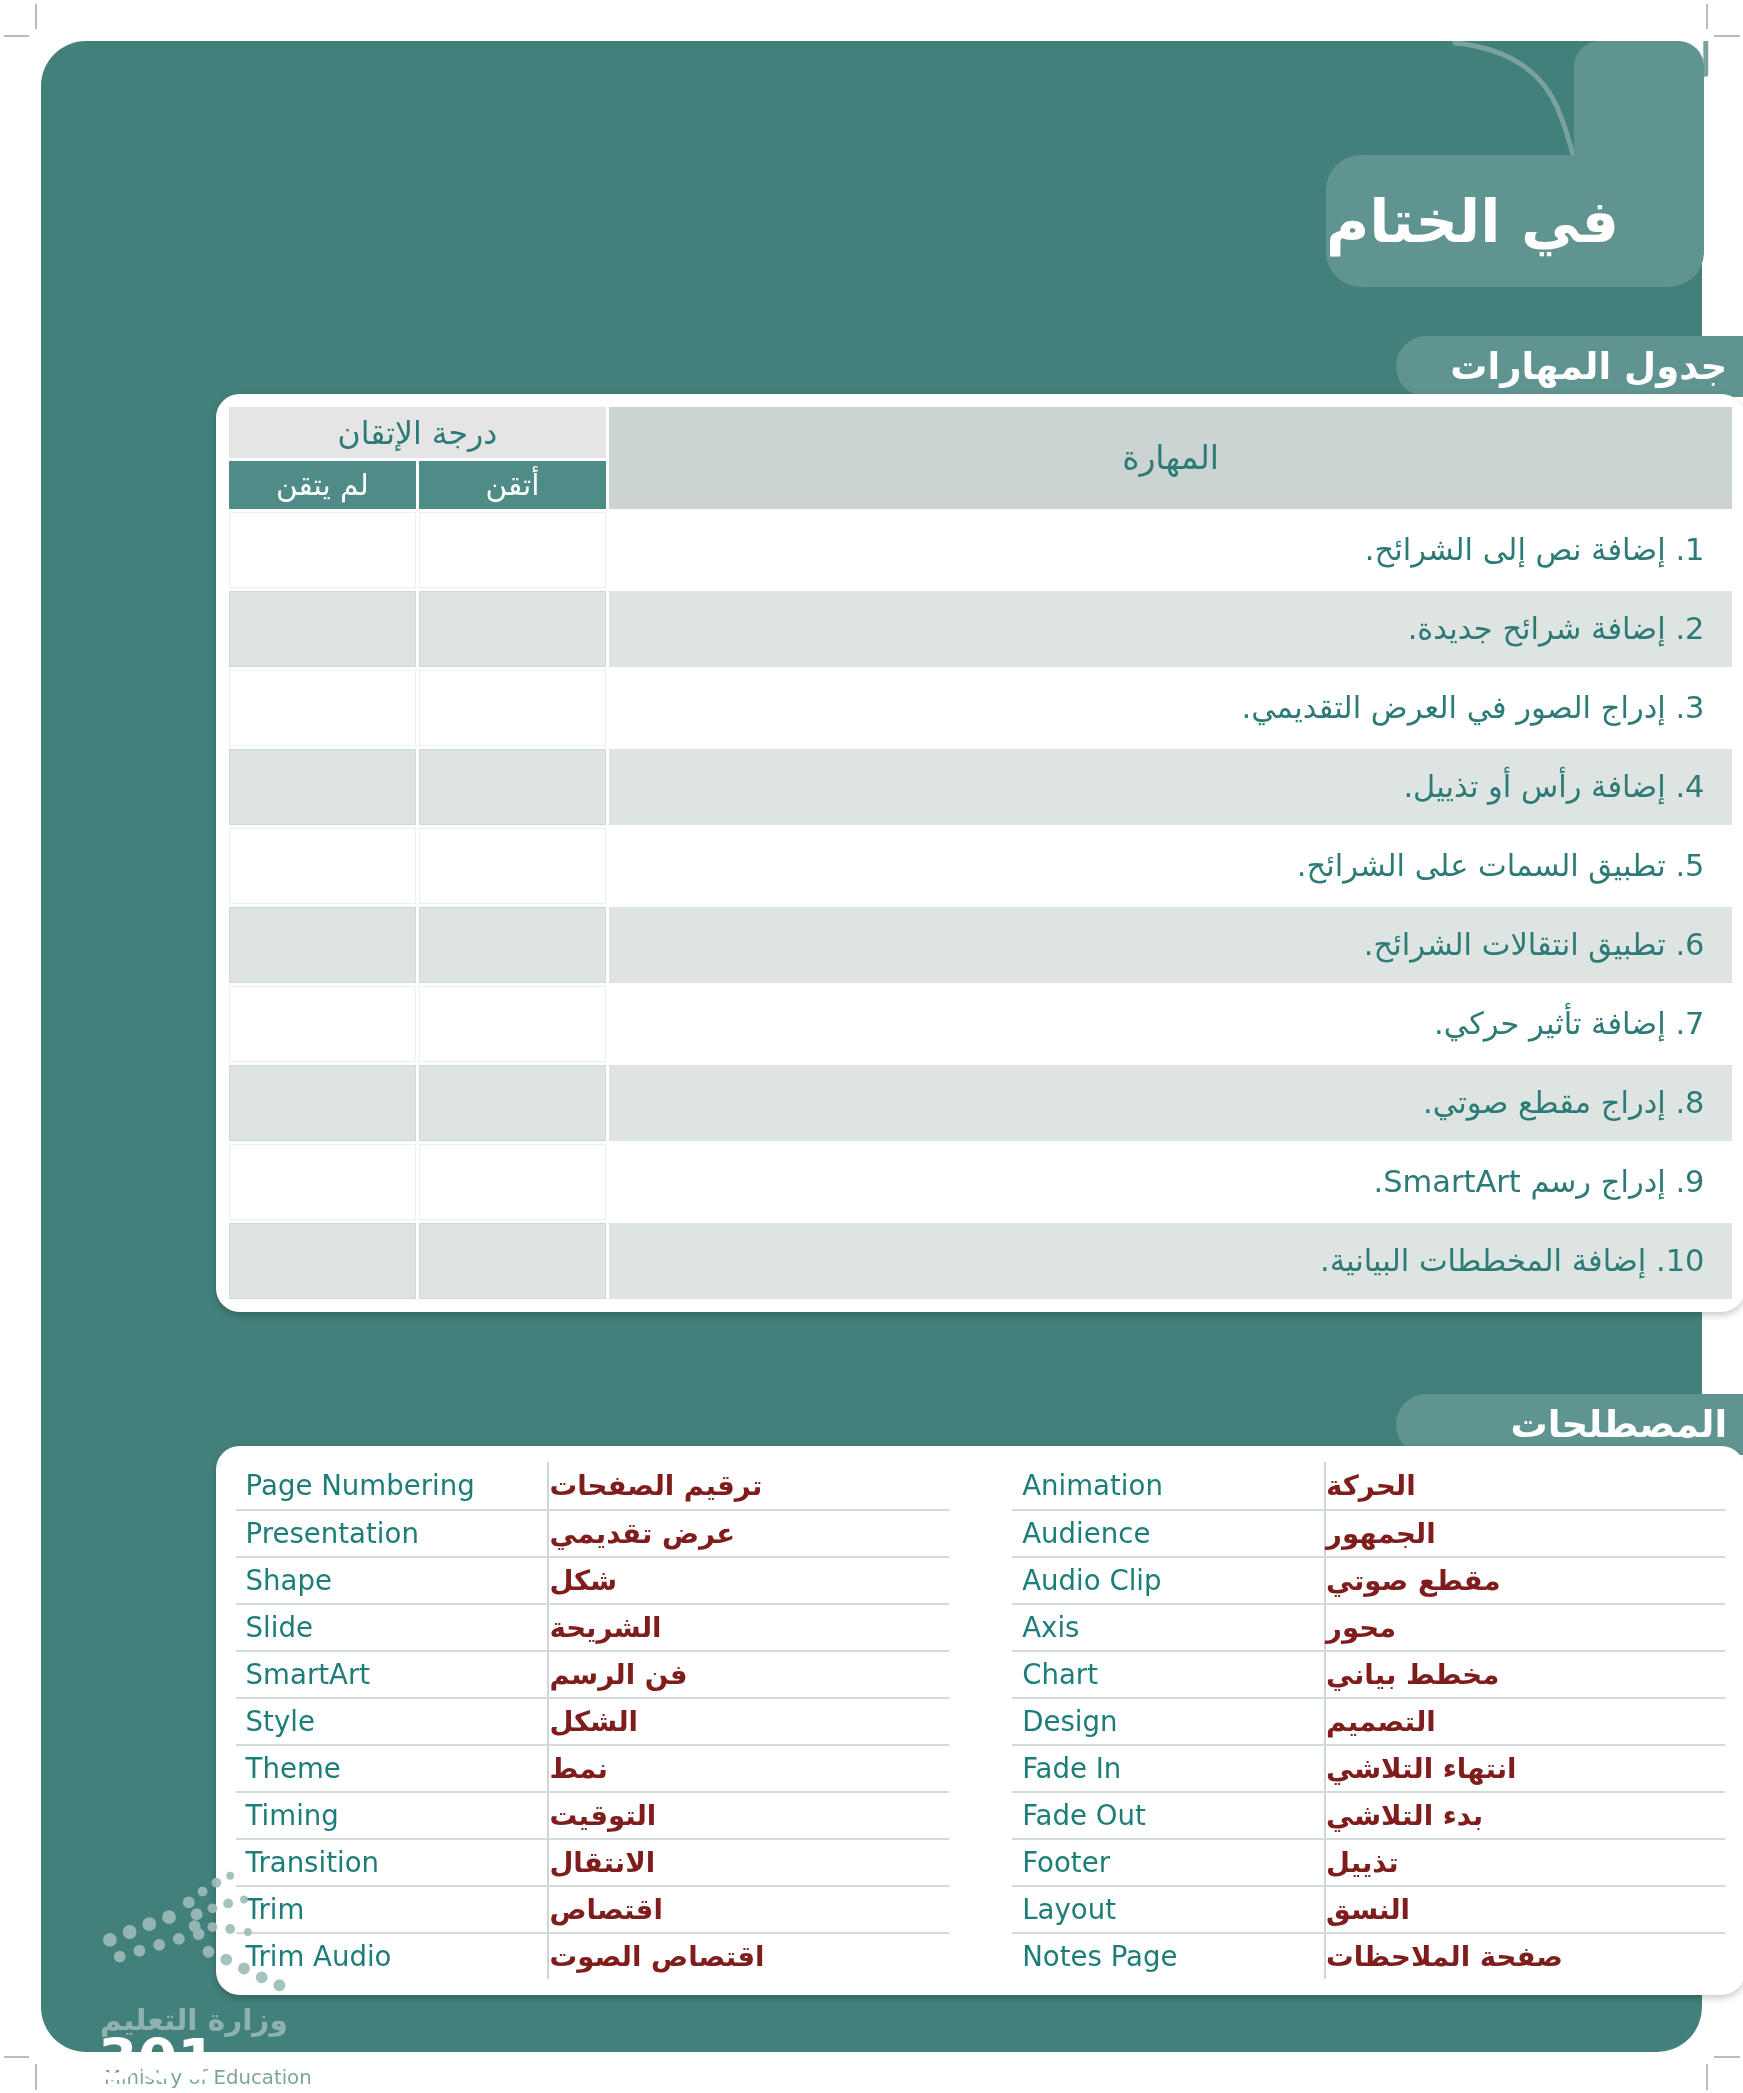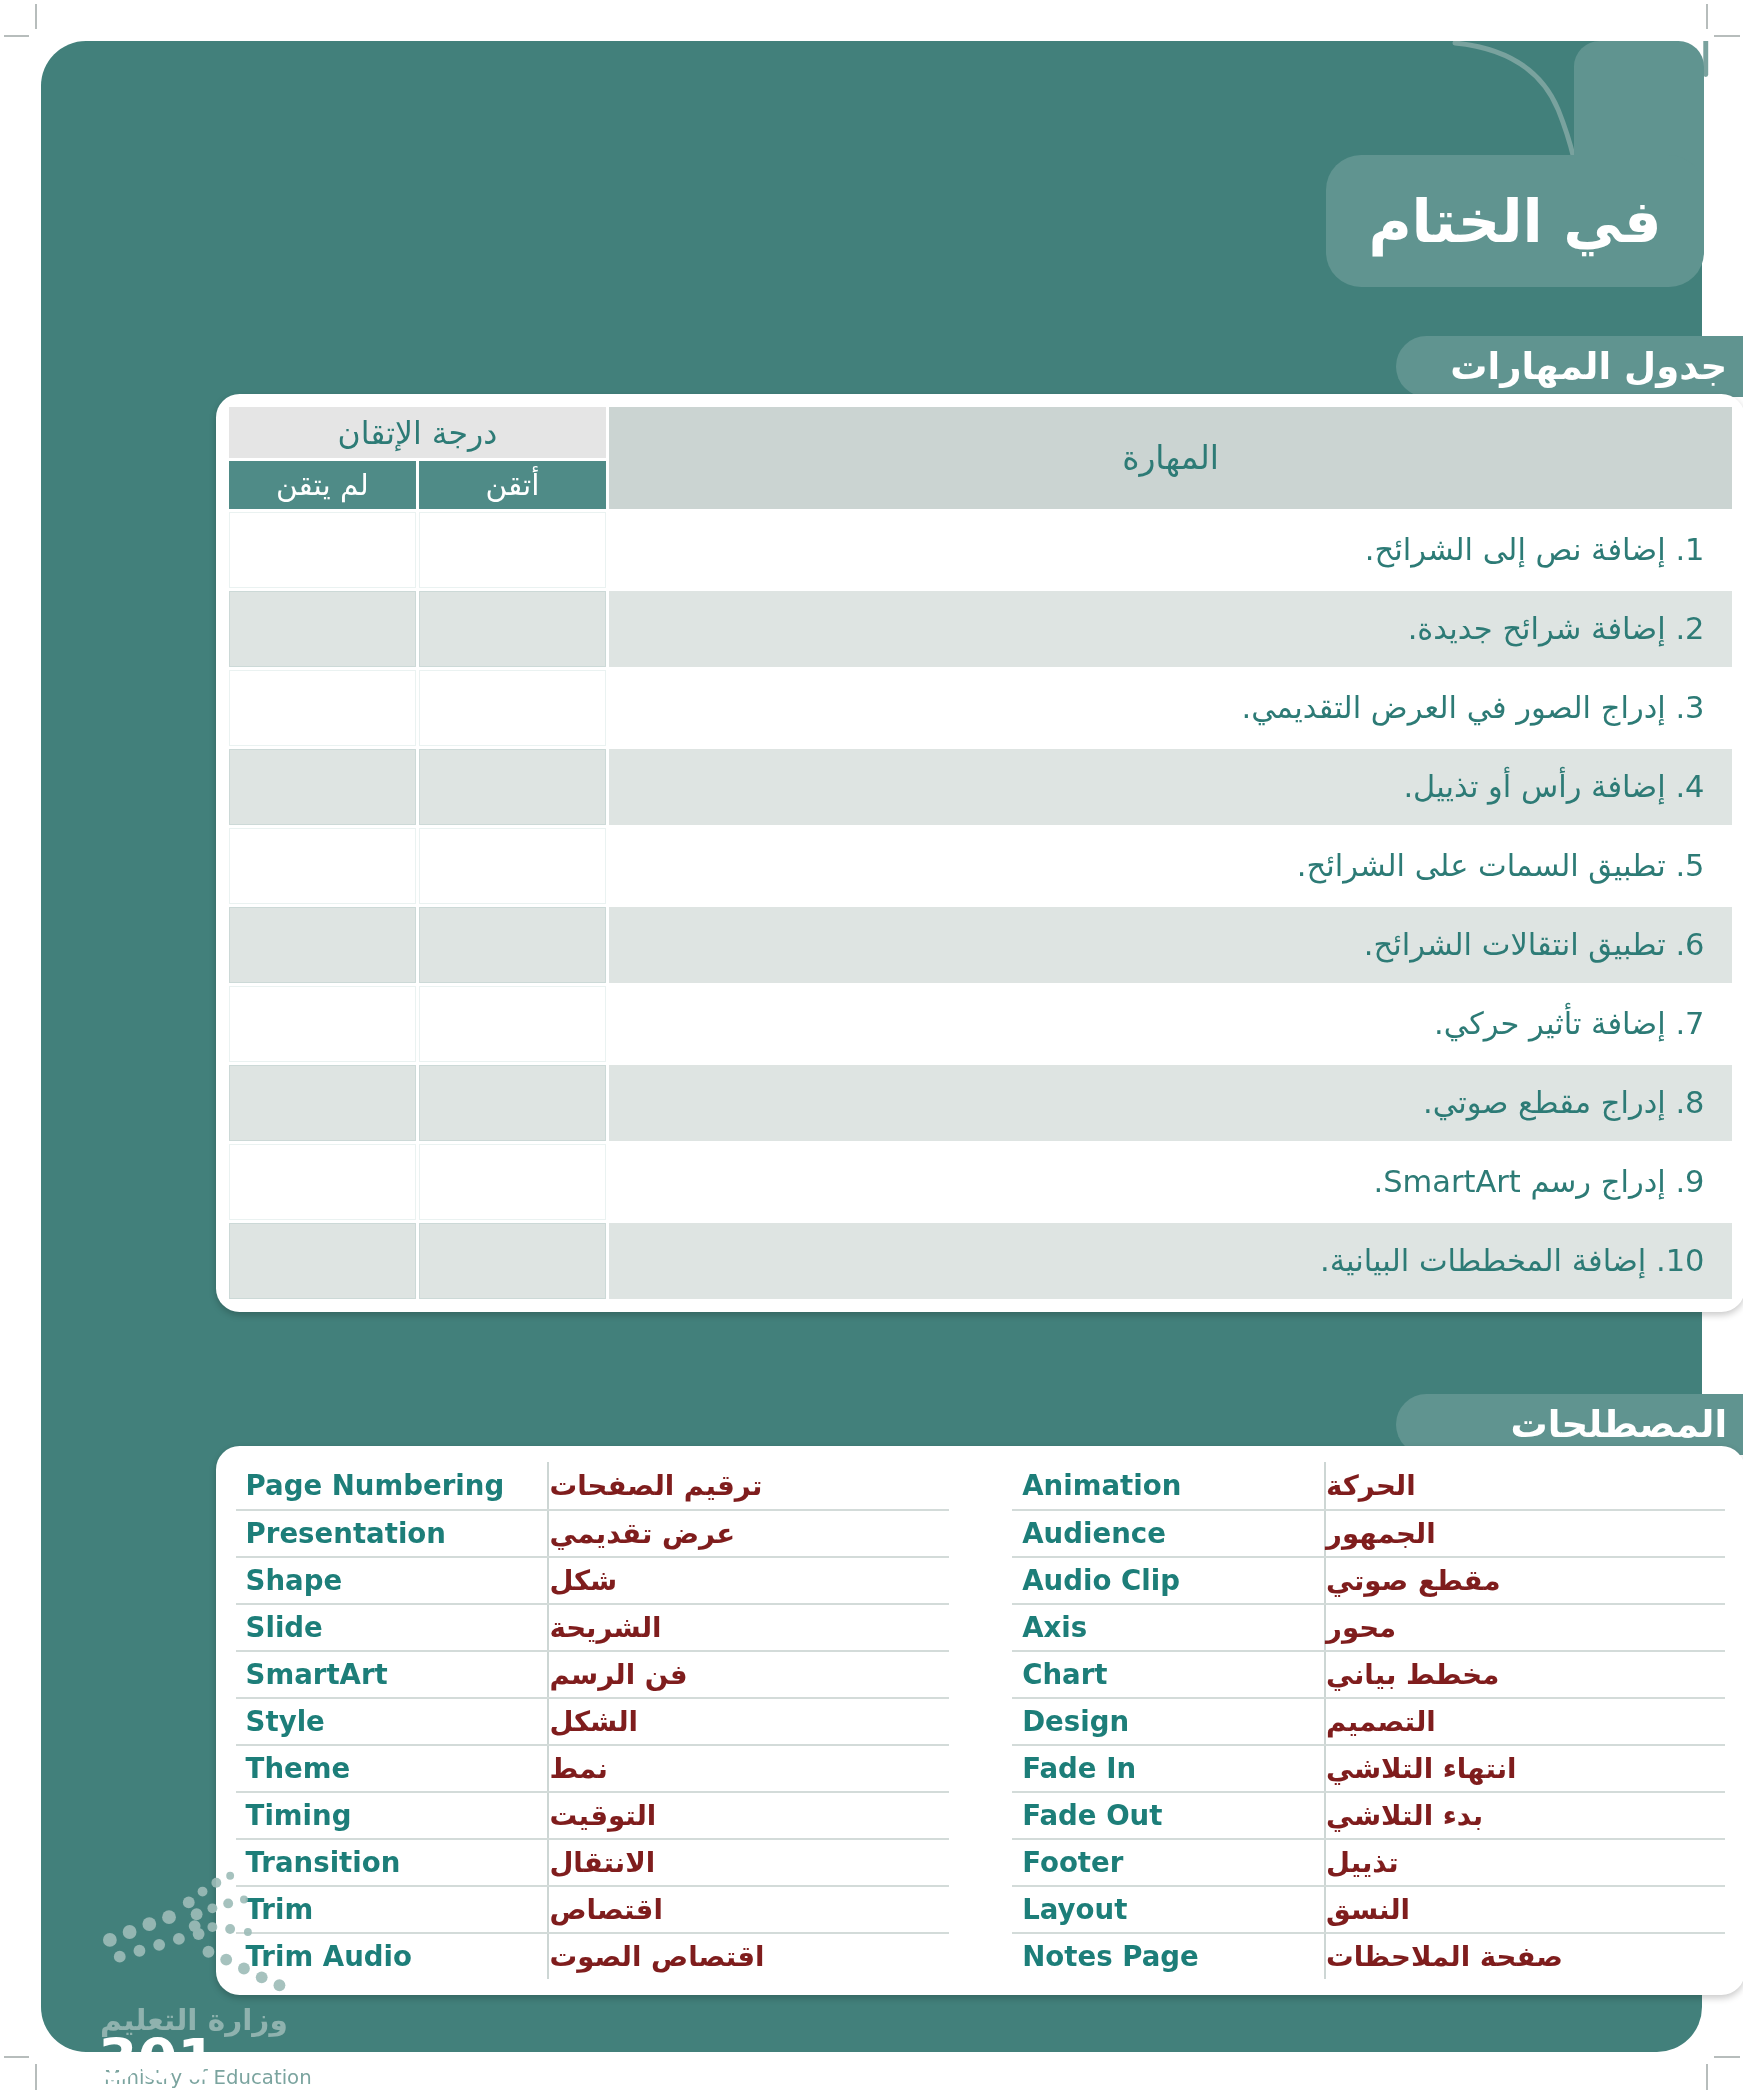--- a/index.html
+++ b/index.html
@@ -28,21 +28,21 @@
     position: absolute; left: 1533px; top: 0px;
     width: 130px; height: 177px;
     background: #609490;
     border-radius: 25.6px;
   }
   .title-pill {
     position: absolute; left: 1285px; top: 114px;
     width: 378px; height: 132px;
     background: #609490;
     border-radius: 35px;
-    display: flex; align-items: center; justify-content: center;
+    display: flex; align-items: center; justify-content: flex-start;
     color: #ffffff; font-size: 59px; font-weight: bold;
   }
 
   
   .tab {
     position: absolute; left: 1355px;
     width: 347px; height: 61px;
     background: #609490;
     border-radius: 30.5px 0 0 30.5px;
     display: flex; align-items: center; justify-content: flex-end;
@@ -92,21 +92,21 @@
   .terms-col { width: 713px; }
   .trow {
     display: flex; align-items: center; height: 47px;
   }
   .trow + .trow { border-top: 2px solid #d3dbd9; }
   .t-en {
     width: 44%; height: 100%;
     display: flex; align-items: center;
     padding-left: 9.9px;
     border-right: 2px solid #cdd6d4;
-    color: #1d7e79; font-size: 27.6px; font-weight: bold;
+    color: #1d7e79; font-size: 27.6px; font-weight: normal;
   }
   .t-ar {
     width: 56%; height: 100%;
     display: flex; align-items: center; justify-content: flex-end;
     padding-right: 13.8px;
     color: #7f1d1d; font-size: 27.6px; font-weight: bold;
     direction: rtl;
   }
 
   

